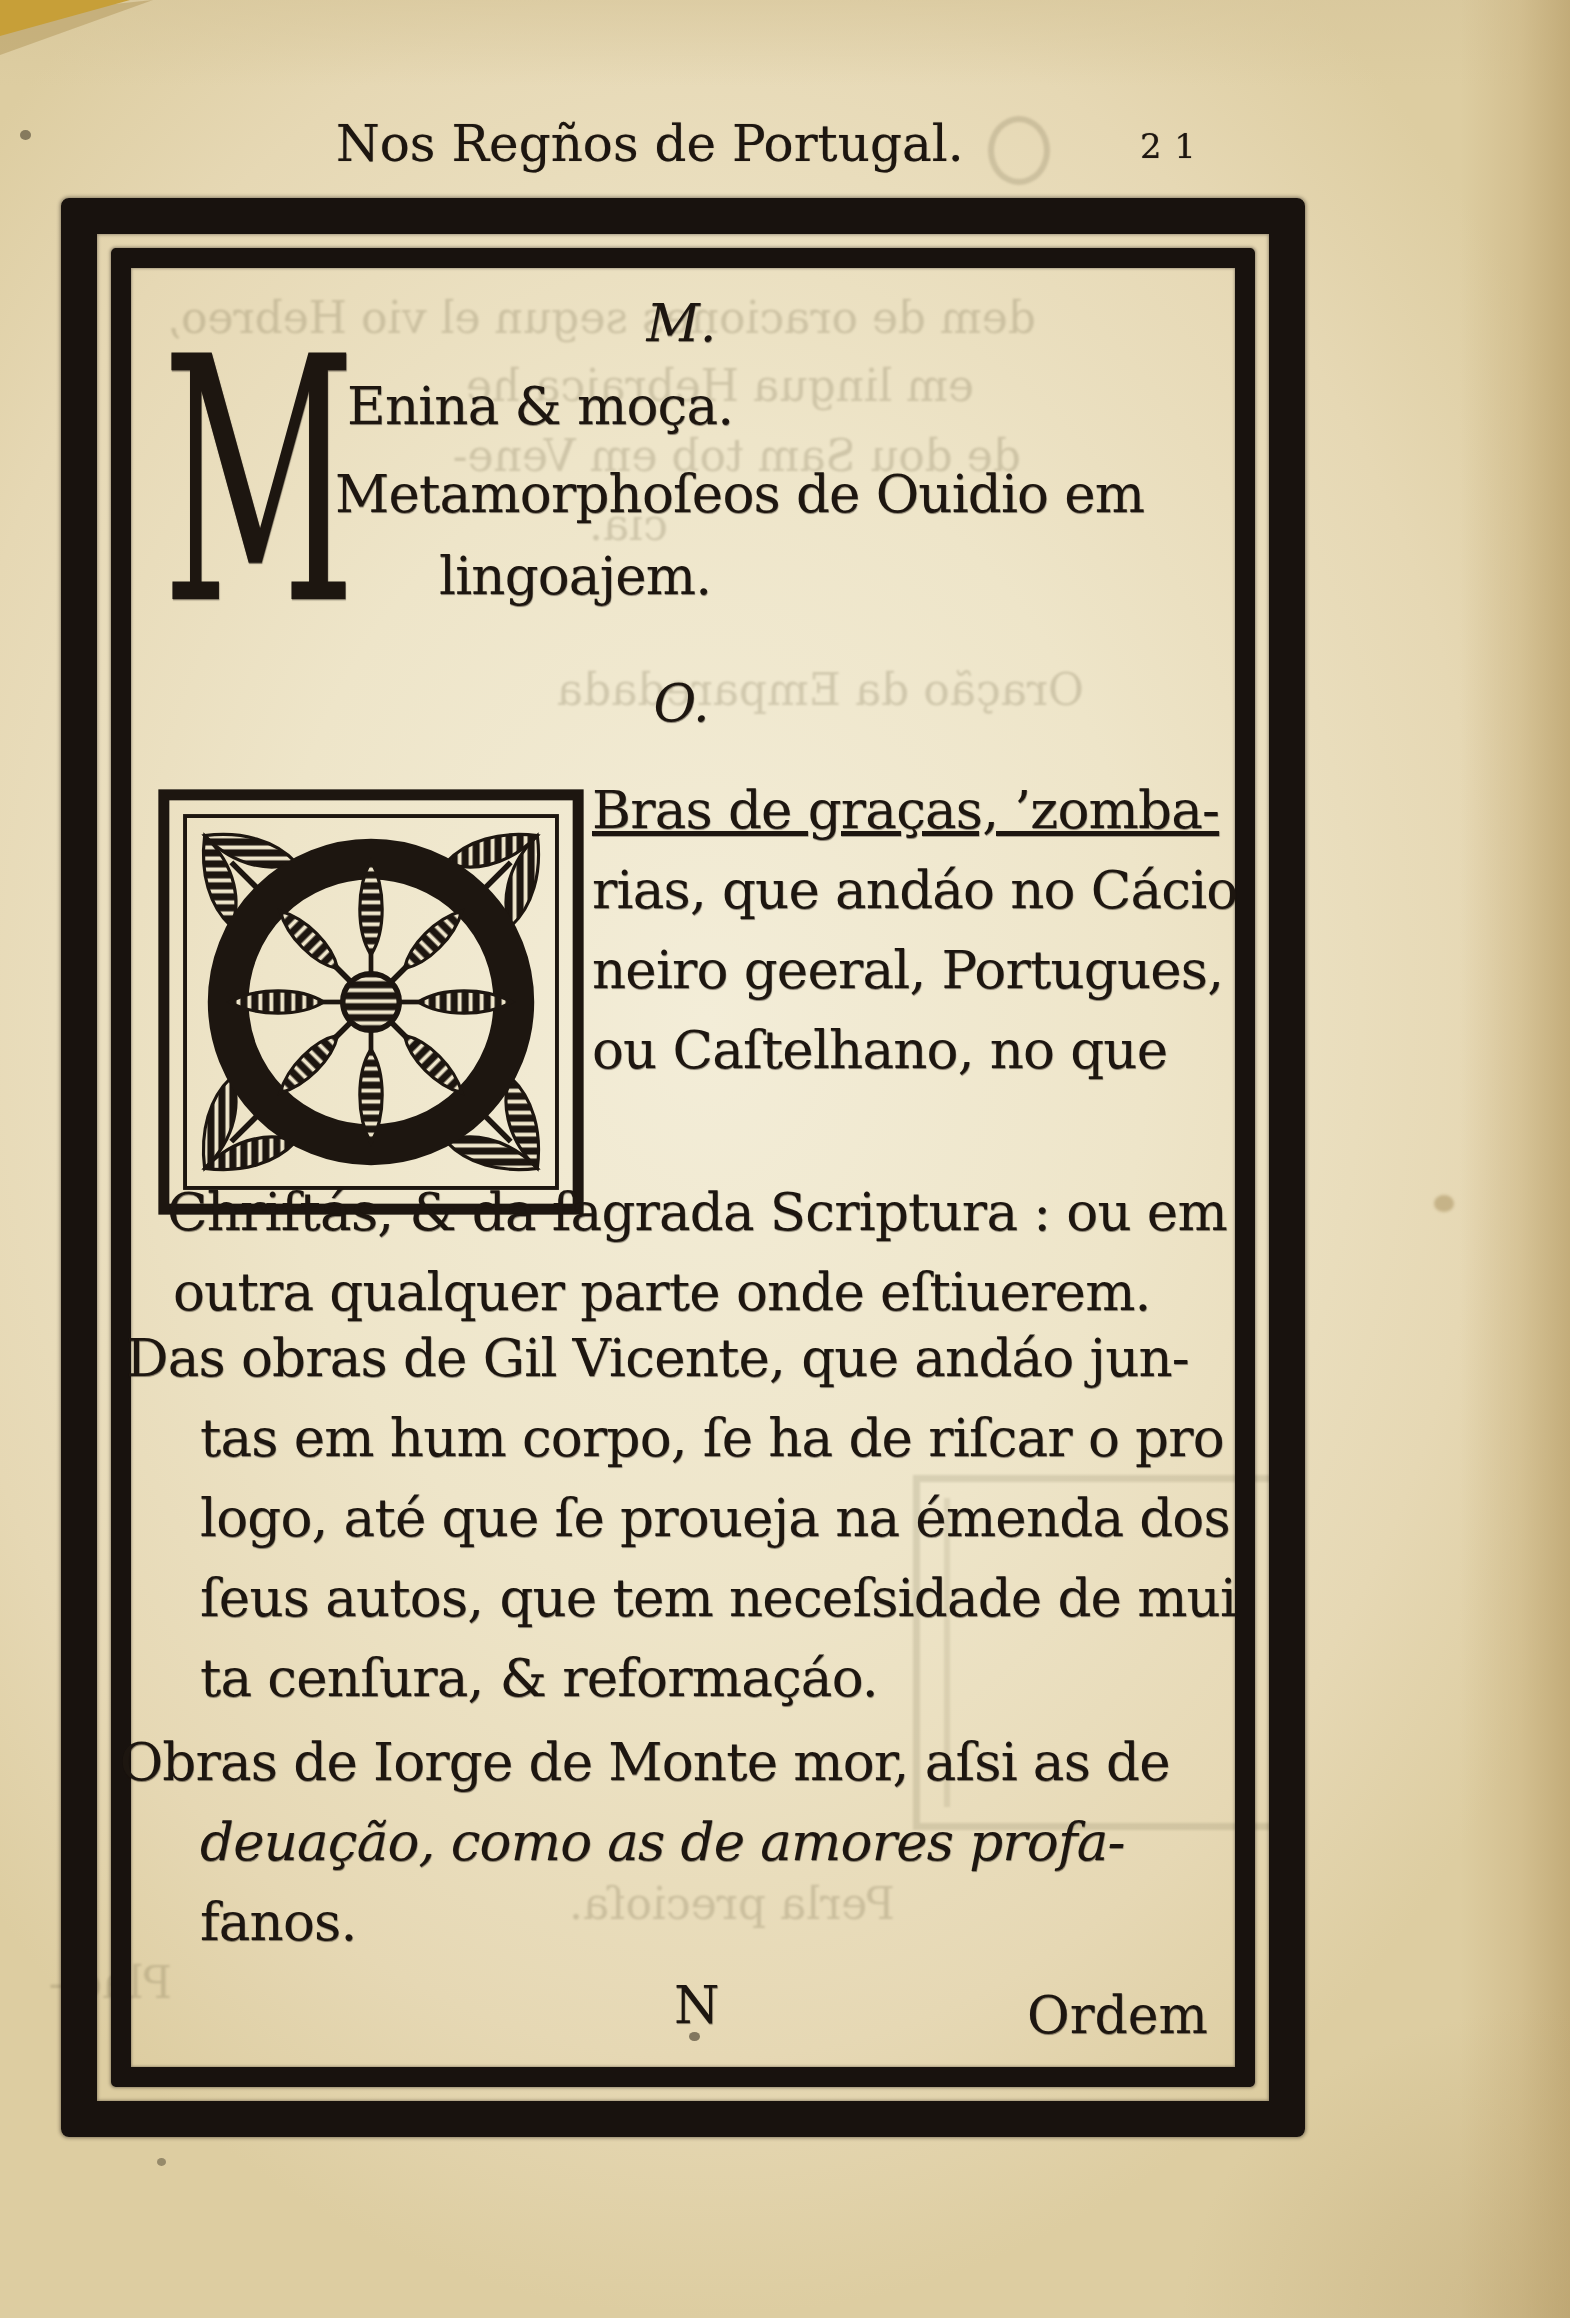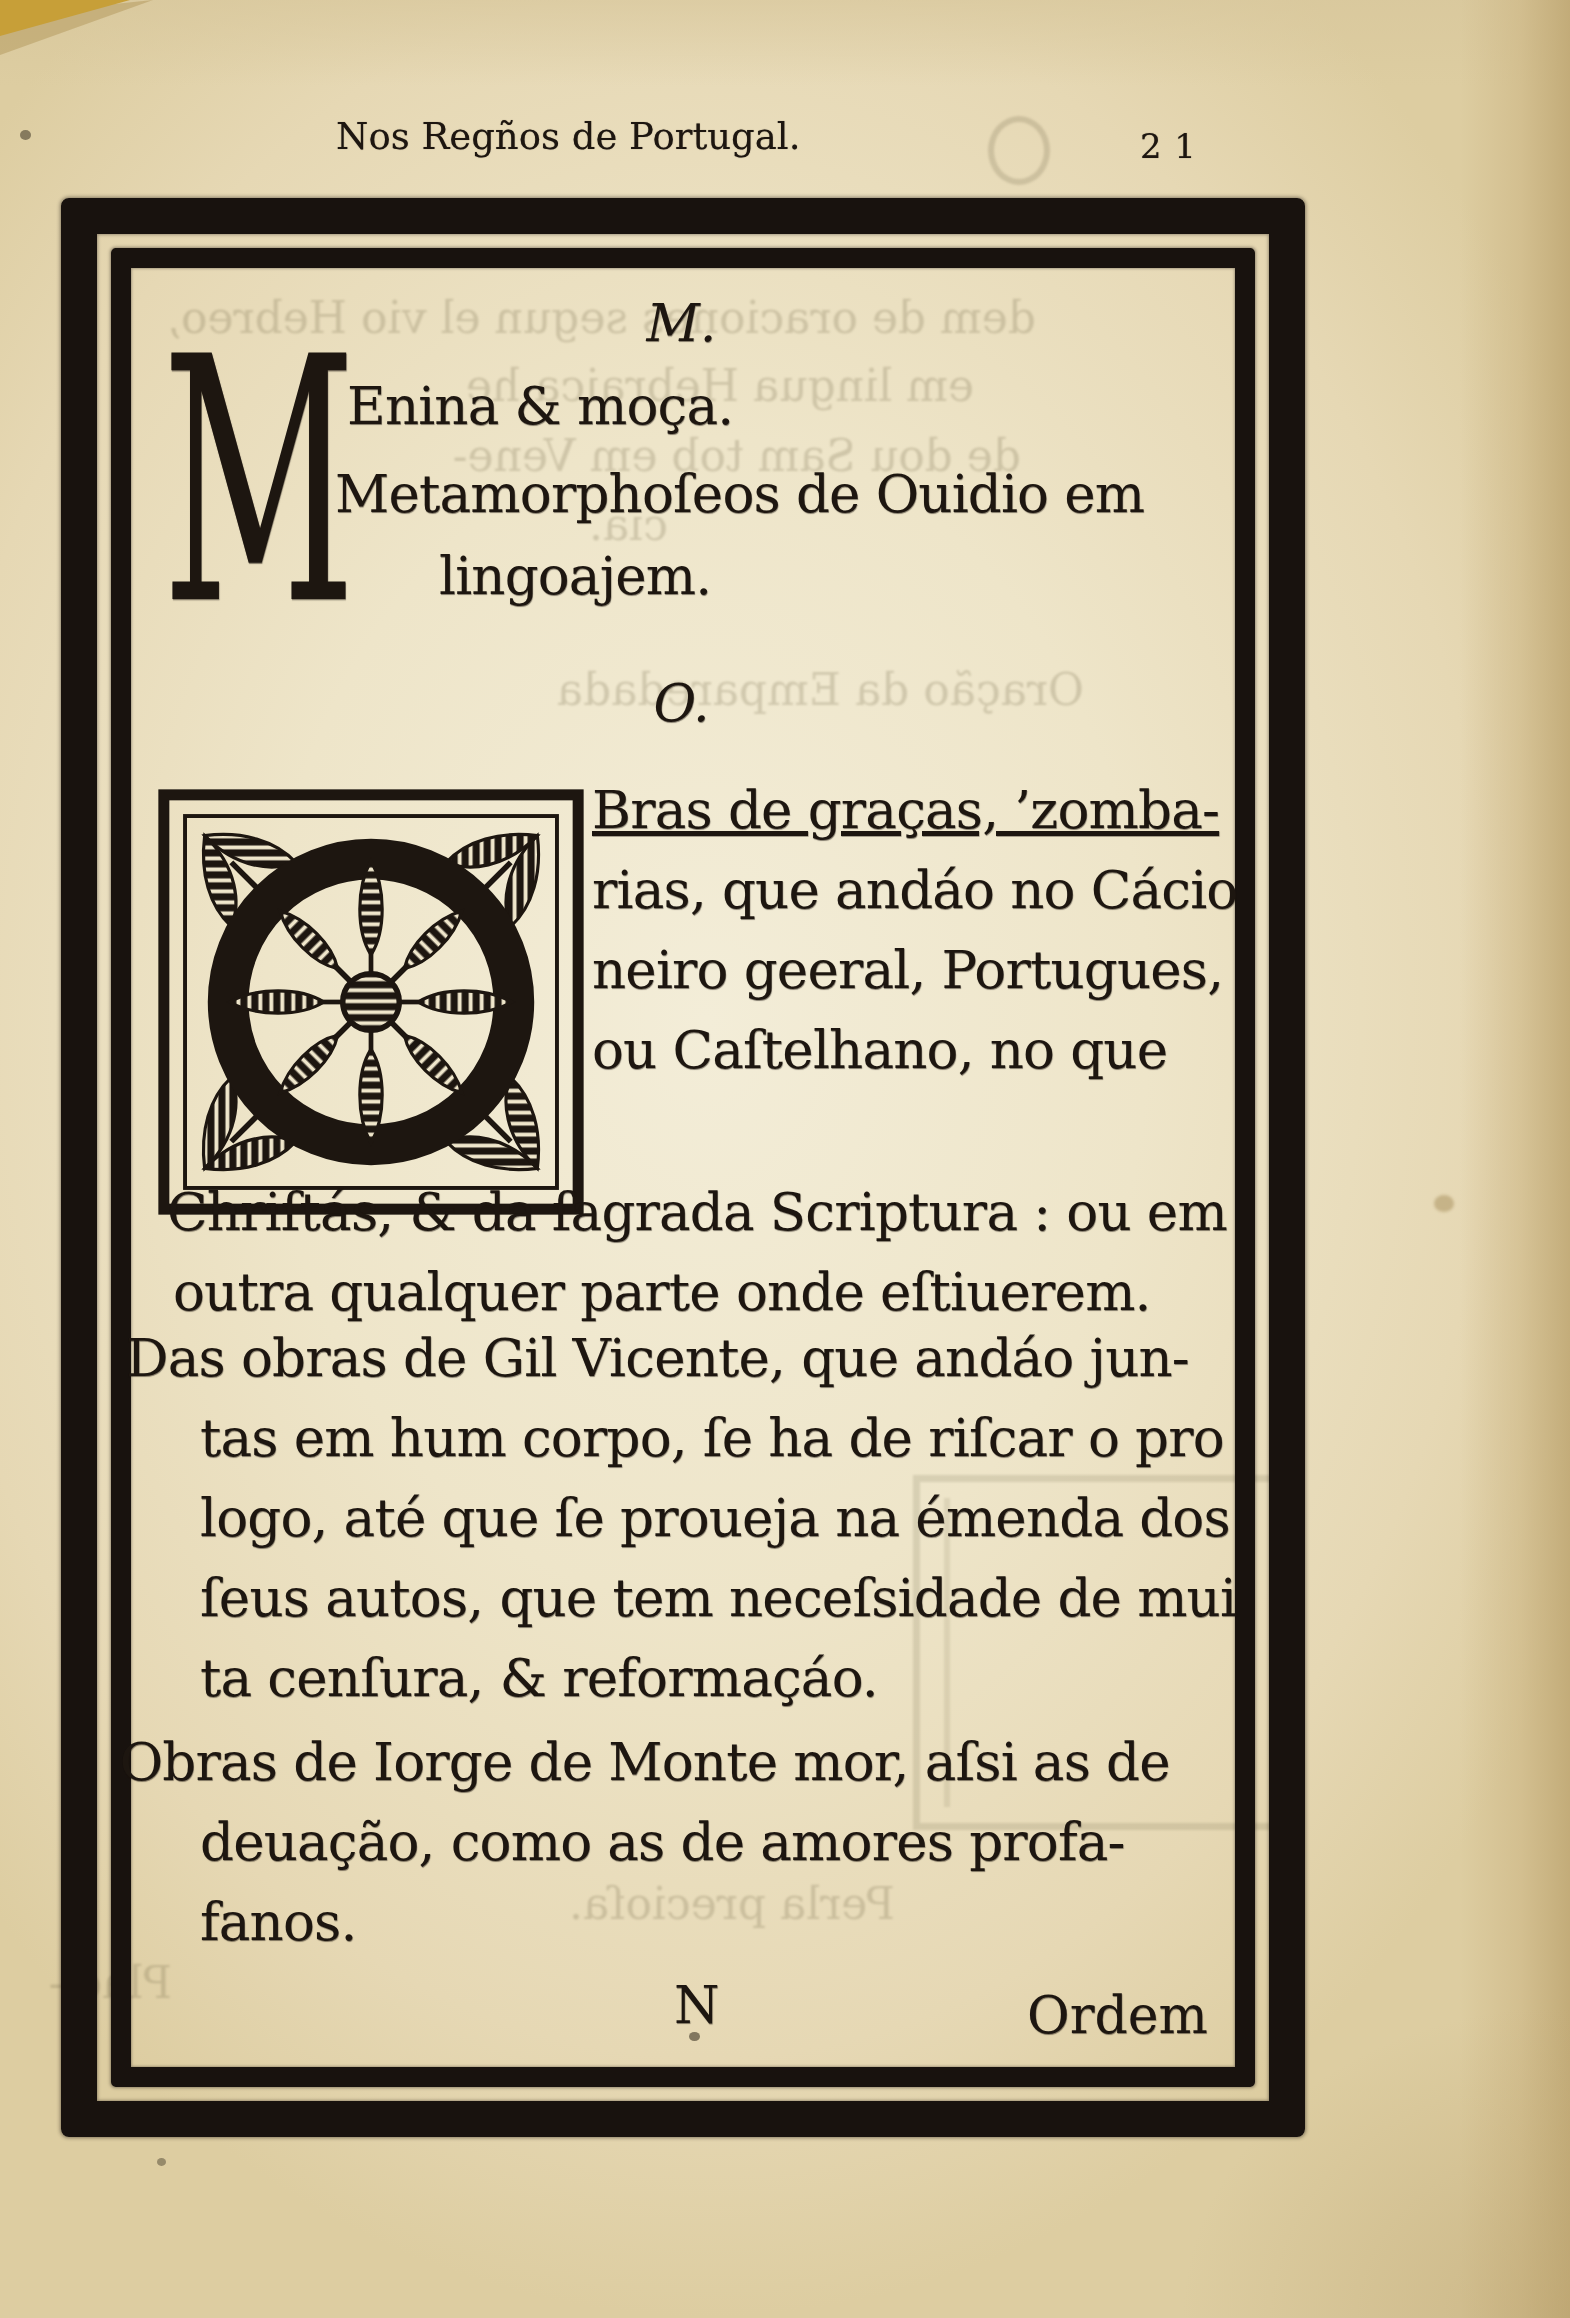--- a/index.html
+++ b/index.html
@@ -17,21 +17,21 @@
   .edge-top{left:0;top:0;width:1570px;height:86px;
     background:linear-gradient(to bottom, rgba(216,199,156,.7), rgba(216,199,156,0));}
   .edge-bottomright{left:1178px;top:2002px;width:393px;height:316px;
     background:radial-gradient(ellipse at 100% 100%, rgba(188,164,112,.55), rgba(188,164,112,0) 70%);}
   .gold-corner{left:0;top:0;width:149px;height:47px;
     background:#c79f38;clip-path:polygon(0 0,130px 0,0 36px);}
   .gold-corner2{left:0;top:0;width:188px;height:71px;
     background:rgba(160,130,60,.35);clip-path:polygon(0 15.7px,153px 0,0 55px);}
 
   
-  .header-title{left:336px;top:115px;font-size:37px;white-space:nowrap;
+  .header-title{left:336px;top:115px;font-size:50px;white-space:nowrap;
     text-shadow:0 0 0.9px rgba(29,22,16,.55);}
   .page-number{left:1140px;top:126px;font-size:34px;letter-spacing:12.6px;
     text-shadow:0 0 0.9px rgba(29,22,16,.55);}
 
   
   .frame-outer{left:61px;top:198px;width:1244px;height:1939px;box-sizing:border-box;
     border:36px solid #18120e;border-radius:7.9px;
     box-shadow:0 0 3.9px 0.8px rgba(24,18,14,.45), inset 0 0 3.1px 0.8px rgba(24,18,14,.4);}
   .frame-inner{position:absolute;left:14px;top:14px;right:14px;bottom:14px;box-sizing:border-box;
     border:20.4px solid #18120e;border-radius:4.7px;
@@ -177,21 +177,21 @@
     <div class="line" style="left:41px;top:912px;">Chriſtás, &amp; da ſagrada Scriptura : ou em</div>
     <div class="line" style="left:47px;top:992px;">outra qualquer parte onde eſtiuerem.</div>
 
     <div class="line" style="left:0px;top:1058px;">Das obras de Gil Vicente, que andáo jun-</div>
     <div class="line" style="left:74px;top:1138px;">tas em hum corpo, ſe ha de riſcar o pro</div>
     <div class="line" style="left:74px;top:1218px;">logo, até que ſe proueja na émenda dos</div>
     <div class="line" style="left:74px;top:1298px;">ſeus autos, que tem neceſsidade de mui</div>
     <div class="line" style="left:74px;top:1378px;">ta cenſura, &amp; reformaçáo.</div>
 
     <div class="line" style="left:-6.3px;top:1462px;text-align:right;">Obras de Iorge de Monte mor, aſsi as de</div>
-    <div class="line" style="left:74px;top:1542px;">deuação, como as de amores profa-</div>
+    <div class="line" style="left:74px;top:1542px;font-style:italic;">deuação, como as de amores profa-</div>
     <div class="line" style="left:74px;top:1622px;">fanos.</div>
 
     <div class="sig" style="left:548px;top:1702px;">N</div>
     <div class="sig" style="left:901px;top:1712px;">Ordem</div>
   </div>
 
   <div class="stain s1"></div>
   <div class="stain s2"></div>
   <div class="stain s3"></div>
   <div class="stain s4"></div>

